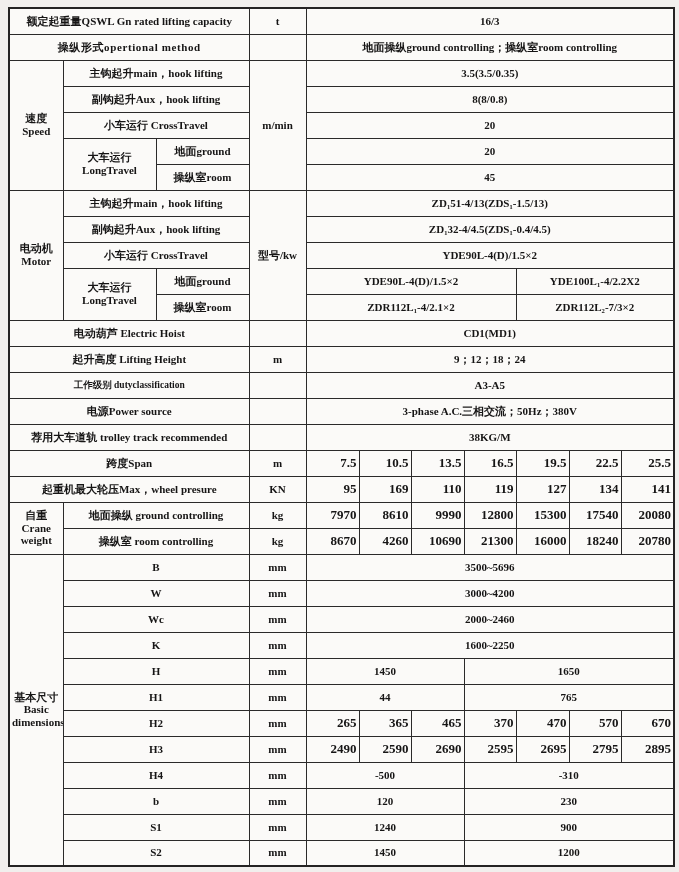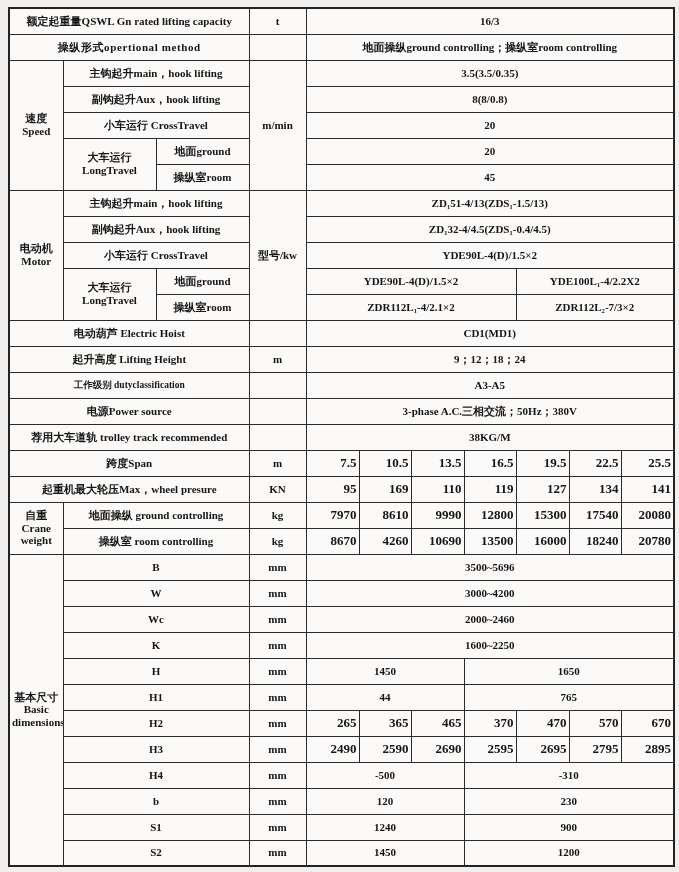--- a/index.html
+++ b/index.html
@@ -193,21 +193,21 @@
     <td class="num">15300</td>
     <td class="num">17540</td>
     <td class="num">20080</td>
   </tr>
   <tr>
     <td colspan="2">操纵室 room controlling</td>
     <td>kg</td>
     <td class="num">8670</td>
     <td class="num">4260</td>
     <td class="num">10690</td>
-    <td class="num">13500</td>
+    <td class="num">21300</td>
     <td class="num">16000</td>
     <td class="num">18240</td>
     <td class="num">20780</td>
   </tr>
 
   <tr>
     <td rowspan="12">基本尺寸
 Basic
 dimensions</td>
     <td colspan="2">B</td>

